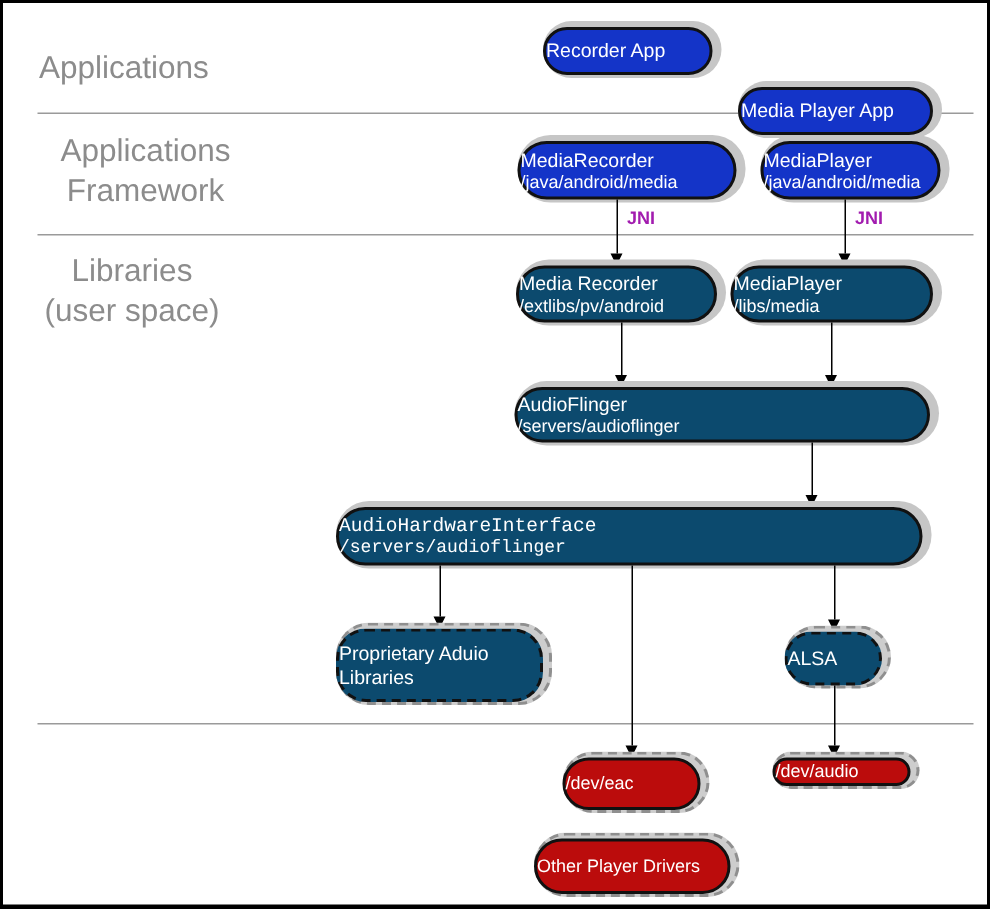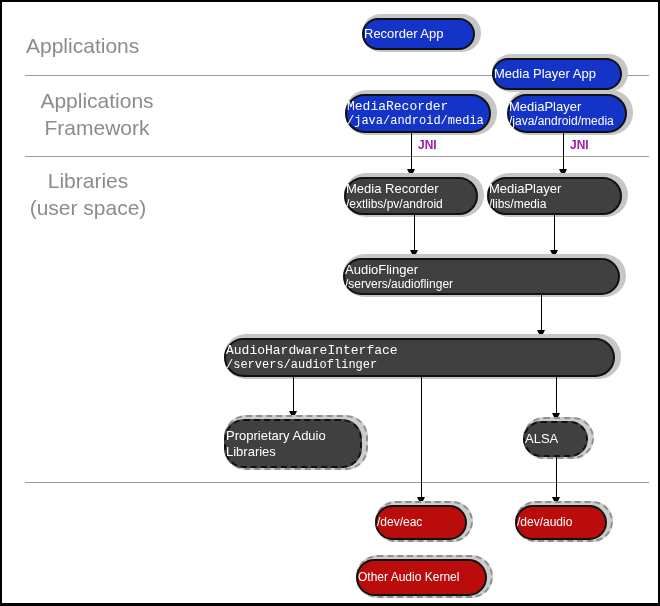--- a/index.html
+++ b/index.html
@@ -30,38 +30,38 @@
     border-radius:22px;background:#c6c6c6;box-sizing:border-box;
   }
   .dashedshadow .shadow{border:2px dashed #8f8f8f;background:#cdcdcd;}
   .pill .face{
     position:absolute;inset:0;border-radius:20px;
     border:2px solid #111;box-sizing:border-box;
     display:flex;flex-direction:column;align-items:flex-start;justify-content:center;
     color:#fff;line-height:1.2;text-align:center;
   }
   .blue  .face{background:#1434c8;}
-  .green .face{background:#404040;}
+  .green .face{background:#0c4a6e;}
   .red   .face{background:#bb0c0c;}
   .dashed .face{border:2px dashed #111;}
   .t1{font-size:13px;} .t2{font-size:12px;}
   .red .t1{font-size:12px;}
   
   #n-recorder-app      {left:360px;top:16px;width:113px;height:32px;}
   #n-media-player-app  {left:490px;top:16px;width:130px;height:32px;margin-top:40px;}
-  #n-media-recorder-fw {left:343px;top:92px;width:146px;height:39px;font-family:Liberation Mono, monospace;}
+  #n-media-recorder-fw {left:343px;top:92px;width:146px;height:39px;}
   #n-media-player-fw   {left:505px;top:92px;width:120px;height:39px;}
   #n-media-recorder-lib{left:342px;top:175px;width:134px;height:38px;}
   #n-media-player-lib  {left:485px;top:175px;width:135px;height:38px;}
   #n-audioflinger      {left:341px;top:256px;width:277px;height:37px;}
   #n-ahi               {left:222px;top:336px;width:391px;height:39px;font-family:Liberation Mono, monospace;}
   #n-proprietary       {left:222px;top:417px;width:138px;height:49px;}
   #n-alsa              {left:521px;top:419px;width:65px;height:36px;}
   #n-dev-eac           {left:373px;top:503px;width:92px;height:35px;}
-  #n-dev-audio         {left:513px;top:503px;width:92px;height:35px;}
+  #n-dev-audio         {left:513px;top:503px;width:92px;height:19px;}
   #n-other-drivers     {left:354px;top:557px;width:131px;height:37px;}
   #n-alsa-driver       {left:491px;top:557px;width:129px;height:37px;}
   
   .vl{position:absolute;width:1px;background:#000;}
   .ah{position:absolute;width:0;height:0;
       border-left:4px solid transparent;border-right:4px solid transparent;
       border-top:8px solid #000;}
   .jni{position:absolute;color:#a21caf;font-size:12px;font-weight:bold;}
   #jni1{left:416px;top:136px;} #jni2{left:568px;top:136px;}
 </style>
@@ -192,17 +192,17 @@
   </div>
   <div class="pill red dashedshadow" id="n-dev-audio">
     <i class="shadow"></i>
     <div class="face">
         <span class="t1">/dev/audio</span>
       </div>
   </div>
   <div class="pill red dashedshadow" id="n-other-drivers">
     <i class="shadow"></i>
     <div class="face">
-        <span class="t1">Other Audio Kernel</span>
+        <span class="t1">Other Player Drivers</span>
       </div>
   </div>
 
 </div>
 
 </body></html>

